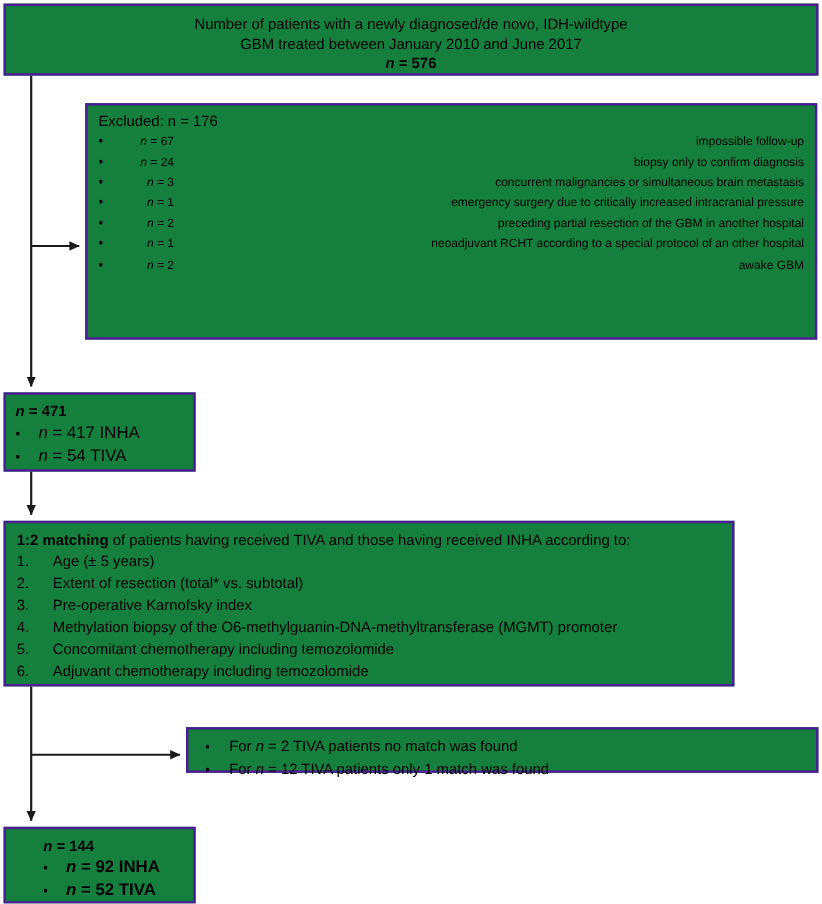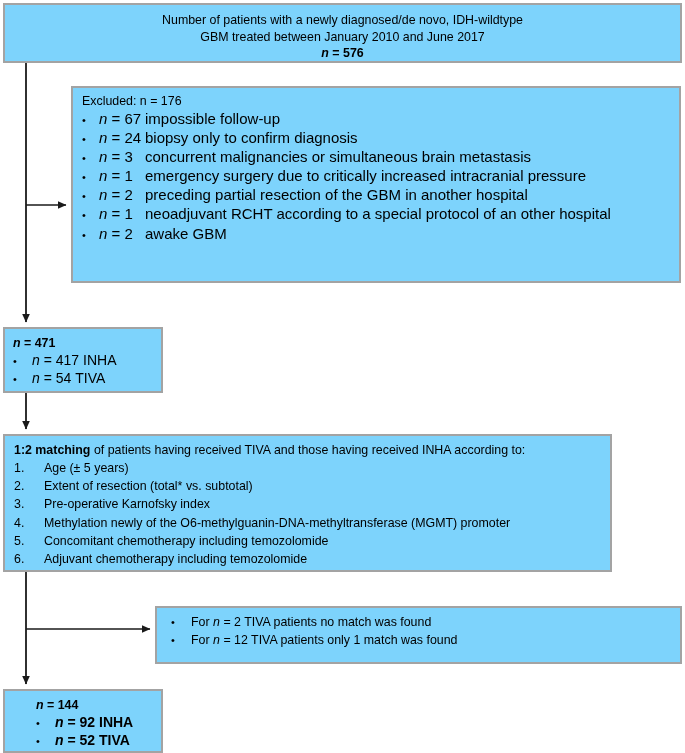--- a/index.html
+++ b/index.html
@@ -27,22 +27,22 @@
     position: absolute;
     left: 0; top: 0;
     width: 685px;
     height: 753px;
     pointer-events: none;
   }
   
   .box {
     position: absolute;
     box-sizing: border-box;
-    border: 2px solid #a3a3a3;
-    background: #7dd3fc;
+    border: 2px solid #4c1d95;
+    background: #15803d;
   }
   .box-inner {
     padding: 6px 9px 4px 9px;
   }
   
   #box-top .box-inner {
     text-align: center;
     padding-top: 7px;
   }
   .line {
@@ -51,23 +51,24 @@
     white-space: nowrap;
   }
   .ital { font-style: italic; }
   .bold { font-weight: bold; }
   .bi { font-style: italic; font-weight: bold; }
 
   
   .brow {
     display: flex;
     align-items: baseline;
-    font-size: 15px;
+    font-size: 10px;
     line-height: 17.1px;
     white-space: nowrap;
+    text-align: right;
   }
   .bul {
     width: 17px;
     flex: 0 0 17px;
     text-align: left;
     font-size: 11px;
   }
   .bul::before { content: "\2022"; }
   .ncol {
     flex: 0 0 auto;
@@ -231,34 +232,34 @@
       <div class="nrow">
         <span class="num">2.</span>
         <span>Extent of resection (total* vs. subtotal)</span>
       </div>
       <div class="nrow">
         <span class="num">3.</span>
         <span>Pre-operative Karnofsky index</span>
       </div>
       <div class="nrow">
         <span class="num">4.</span>
-        <span>Methylation newly of the O6-methylguanin-DNA-methyltransferase (MGMT) promoter</span>
+        <span>Methylation biopsy of the O6-methylguanin-DNA-methyltransferase (MGMT) promoter</span>
       </div>
       <div class="nrow">
         <span class="num">5.</span>
         <span>Concomitant chemotherapy including temozolomide</span>
       </div>
       <div class="nrow">
         <span class="num">6.</span>
         <span>Adjuvant chemotherapy including temozolomide</span>
       </div>
     </div>
   </div>
 
-  <div class="box" id="box-unmatched" style="left:155px; top:606px; width:527px; height:58px;">
+  <div class="box" id="box-unmatched" style="left:155px; top:606px; width:527px; height:38px;">
     <div class="box-inner" style="padding:5px 9px 4px 14px;">
       <div class="pbrow">
         <span class="pbul"></span>
         <span><span>For </span><span class="ital">n</span><span> = </span><span>2</span><span> TIVA patients no match was found</span></span>
       </div>
       <div class="pbrow">
         <span class="pbul"></span>
         <span><span>For </span><span class="ital">n</span><span> = </span><span>12</span><span> TIVA patients only 1 match was found</span></span>
       </div>
     </div>

